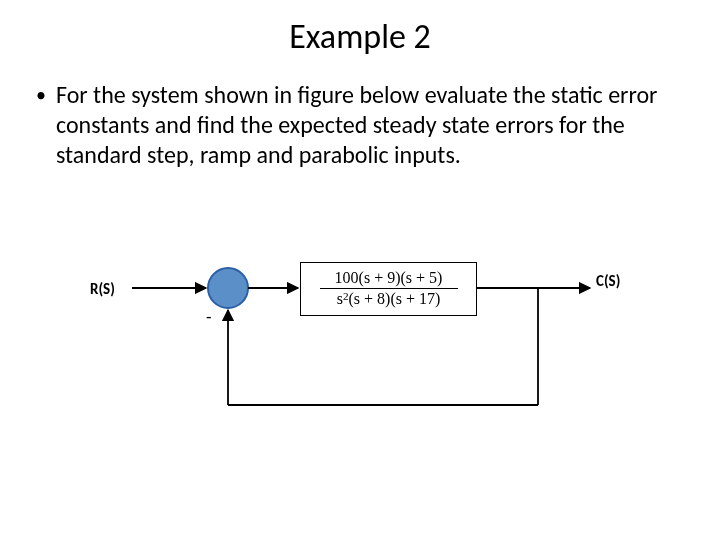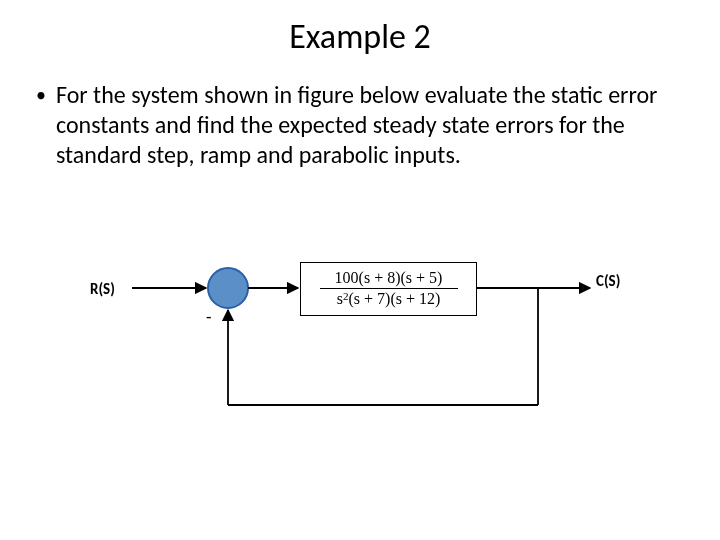--- a/index.html
+++ b/index.html
@@ -130,22 +130,22 @@
       <line x1="168" y1="165" x2="168" y2="70" stroke="#000" stroke-width="1.8" marker-end="url(#arrow)"></line>
     </svg>
 
     <div class="sig-label" style="left:146px; top:66px; font-size:18px; font-weight:400;">-</div>
 
     <div class="sig-label" style="left:30px; top:40px;">R(S)</div>
 
     <div class="sig-label" style="left:536px; top:32px;">C(S)</div>
 
     <div class="tf-box">
-      <div class="tf-num">100(s + 8)(s + 5)</div>
+      <div class="tf-num">100(s + 9)(s + 5)</div>
       <div class="tf-line"></div>
       <div class="tf-den">
-        <span>s</span><sup>2</sup><span>(s + 7)(s + 12)</span>
+        <span>s</span><sup>2</sup><span>(s + 8)(s + 17)</span>
       </div>
     </div>
 
   </div>
 
 </div>
 
 </body></html>

